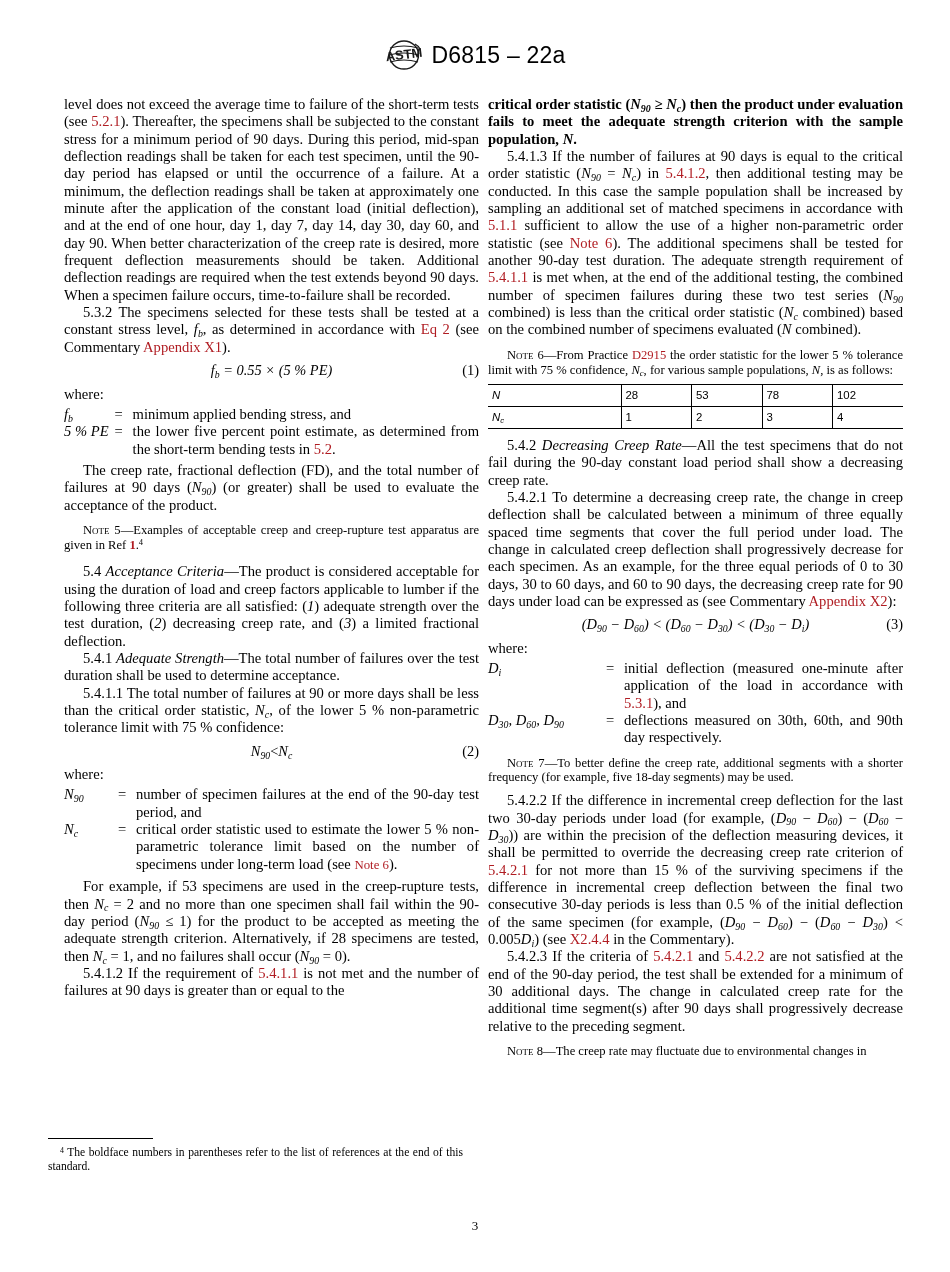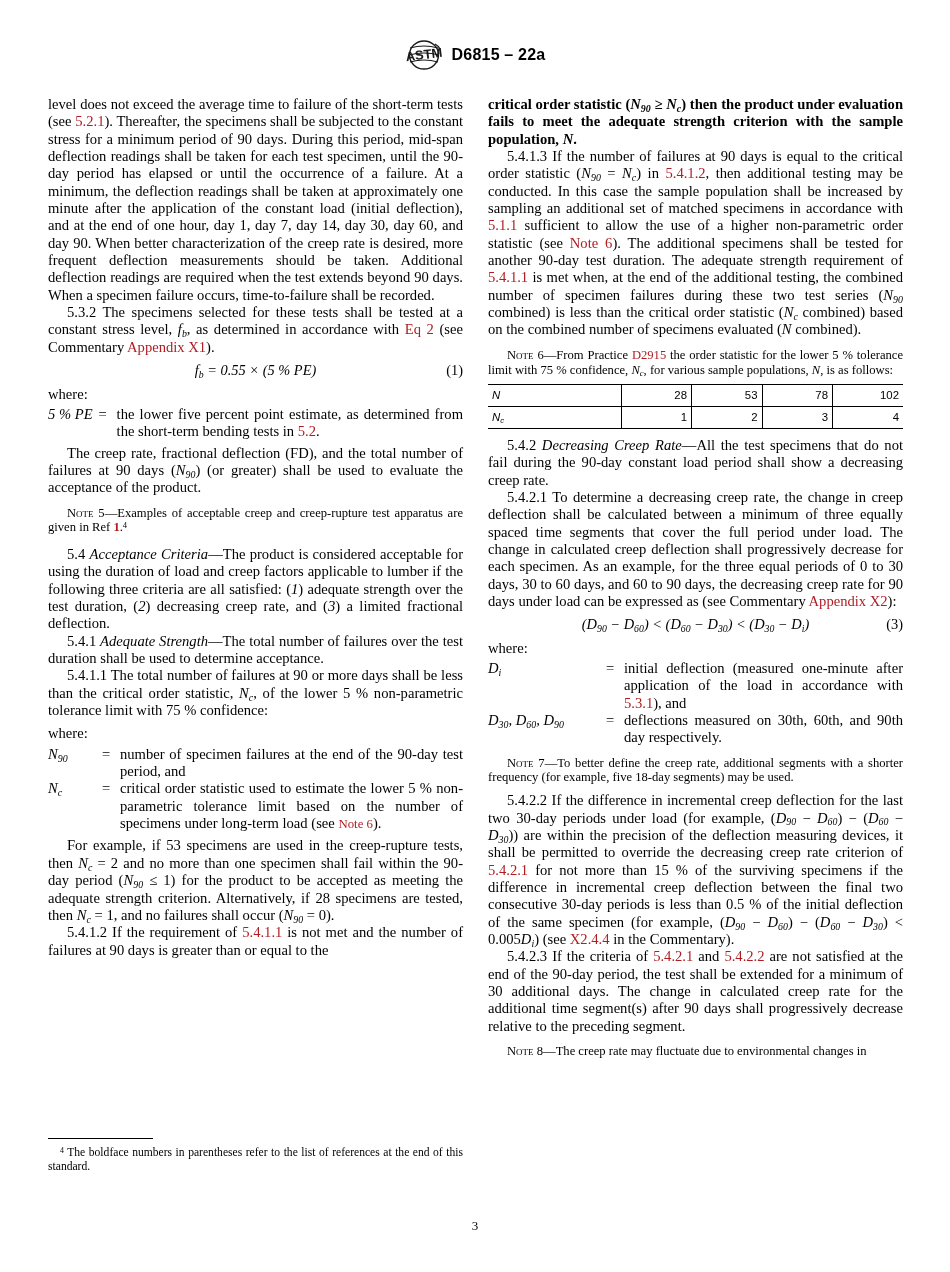--- a/index.html
+++ b/index.html
@@ -39,36 +39,36 @@
     display: inline-block;
     vertical-align: middle;
     width: 40px;
     height: 34px;
     margin-right: 7px;
   }
   .doc-designation {
     display: inline-block;
     vertical-align: middle;
     font-family: "Liberation Sans", "DejaVu Sans", sans-serif;
-    font-size: 16px;
-    font-weight: bold;
+    font-size: 23px;
+    font-weight: normal;
     letter-spacing: 0.2px;
   }
 
   
   .col {
     position: absolute;
     top: 96px;
     width: 415px;
     font-size: 14.6px;
     line-height: 17.35px;
     text-align: justify;
     text-justify: inter-word;
   }
-  .col-left  { left: 48px; }
+  .col-left  { left: 64px; }
   .col-right { left: 488px; }
 
   p {
     margin: 0;
     text-indent: 19px;
     text-align: justify;
   }
 
   i, em { font-style: italic; }
   .ital { font-style: italic; }
@@ -158,21 +158,21 @@
     width: 100%;
     border-collapse: collapse;
     font-family: "Liberation Sans", "DejaVu Sans", sans-serif;
     font-size: 11.4px;
     margin: 7px 0 8px 0;
     table-layout: fixed;
   }
   .datatable tr.top td { border-top: 1.6px solid #000; }
   .datatable td {
     padding: 1.5px 4px 2.0px 4px;
-    text-align: right;
+    text-align: left;
   }
   .datatable td.rowhdr {
     text-align: left;
     padding-left: 4px;
     font-style: italic;
     width: 30%;
     border-right: 1.8px solid #000;
   }
   .datatable td.cell {
     border-right: 1.8px solid #000;
@@ -239,38 +239,47 @@
 
     <div class="eq">
       <span class="eq-body"><span>f</span><sub>b</sub><span> = 0.55 × (5 % PE)</span></span>
       <span class="eq-num">(1)</span>
     </div>
 
     <p class="whereword">where:</p>
 
     <div class="deflist">
       <div class="defrow">
+        <div class="defsym"><span>f</span><sub>b</sub></div>
+        <div class="defeq">=</div>
+        <div class="deftxt">minimum applied bending stress, and</div>
+      </div>
+      <div class="defrow">
         <div class="defsym">5 % PE</div>
         <div class="defeq">=</div>
         <div class="deftxt"><span>the lower five percent point estimate, as determined from the short-term bending tests in </span><span class="lnk">5.2</span><span>.</span></div>
       </div>
     </div>
 
     <p style="margin-top:4px;"><span>The creep rate, fractional deflection (FD), and the total number of failures at 90 days (</span><span class="ital"><span>N</span><sub>90</sub></span><span>) (or greater) shall be used to evaluate the acceptance of the product.</span></p>
 
     <p class="note"><span class="notelbl">Note</span><span> 5—</span><span>Examples of acceptable creep and creep-rupture test apparatus are given in Ref </span><span class="bold lnk">1</span><span>.</span><sup>4</sup></p>
 
     <div class="spacer-m"></div>
 
     <p><span>5.4</span> <span class="ital">Acceptance Criteria</span><span>—The product is considered acceptable for using the duration of load and creep factors applicable to lumber if the following three criteria are all satisfied: (</span><span class="ital">1</span><span>) adequate strength over the test duration, (</span><span class="ital">2</span><span>) decreasing creep rate, and (</span><span class="ital">3</span><span>) a limited fractional deflection.</span></p>
 
     <p><span>5.4.1</span> <span class="ital">Adequate Strength</span><span>—The total number of failures over the test duration shall be used to determine acceptance.</span></p>
 
     <p><span>5.4.1.1</span><span> The total number of failures at 90 or more days shall be less than the critical order statistic, </span><span class="ital"><span>N</span><sub>c</sub></span><span>, of the lower 5 % non-parametric tolerance limit with 75 % confidence:</span></p>
 
+    <div class="eq">
+      <span class="eq-body"><span>N</span><sub>90</sub><span style="font-style:normal;">&lt;</span><span>N</span><sub>c</sub></span>
+      <span class="eq-num">(2)</span>
+    </div>
 
     <p class="whereword">where:</p>
 
     <div class="deflist">
       <div class="defrow">
         <div class="defsym" style="width:48px;"><span>N</span><sub>90</sub></div>
         <div class="defeq">=</div>
         <div class="deftxt">number of specimen failures at the end of the 90-day test period, and</div>
       </div>
       <div class="defrow">

